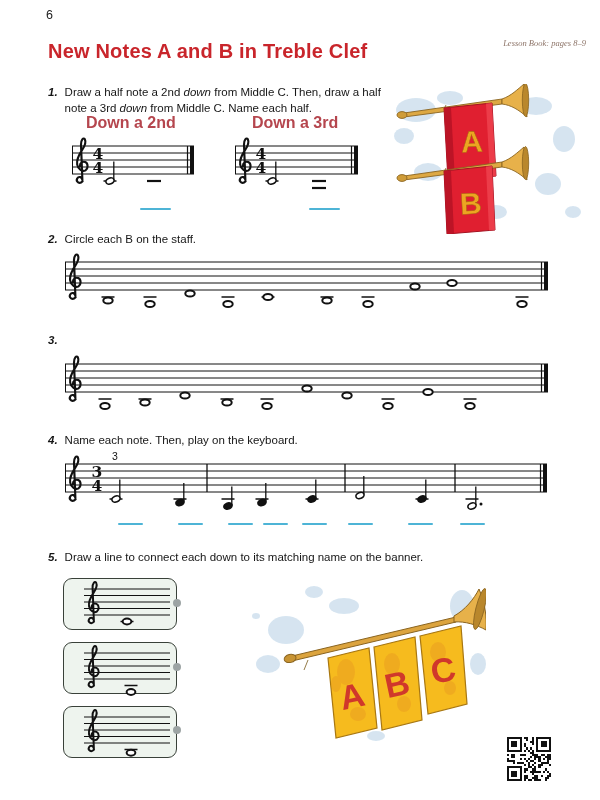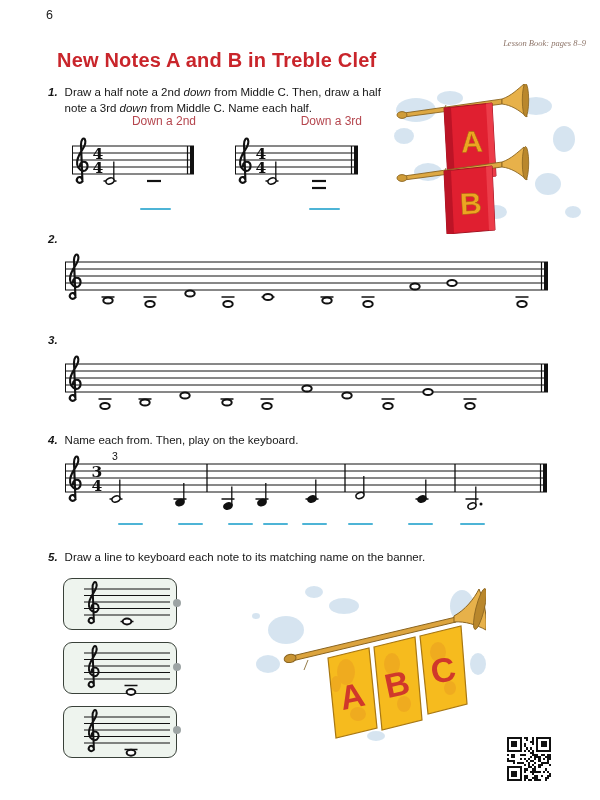--- a/index.html
+++ b/index.html
@@ -3,27 +3,27 @@
 <meta charset="utf-8">
 <style>
   html,body{margin:0;padding:0;}
   body{
     width:600px;height:800px;background:#ffffff;position:relative;overflow:hidden;
     font-family:"Liberation Sans",sans-serif;color:#151515;
   }
   .abs{position:absolute;}
   #page-number{left:46px;top:8px;font-size:12.5px;color:#222;}
   #lesson-ref{right:14px;top:38px;font-size:8.5px;font-style:italic;color:#8d7468;font-family:Liberation Serif, serif;}
-  #page-title{left:48px;top:40px;font-size:20px;font-weight:bold;color:#c9252b;margin:9px;letter-spacing:.2px;}
+  #page-title{left:48px;top:40px;font-size:20px;font-weight:bold;color:#c9252b;margin:0;letter-spacing:.2px;}
   .ex{left:48px;font-size:11.5px;line-height:1.4;color:#161616;display:flex;}
   .ex-num{font-weight:bold;font-style:italic;margin-right:7px;}
   .ex-text i{font-style:italic;}
   #ex1{width:375px;}
   #ex1 .ex-text{width:330px;}
-  .snippet-label{position:absolute;width:110px;text-align:right;font-size:12px;font-weight:normal;color:#b5464e;}
+  .snippet-label{position:absolute;width:110px;text-align:left;font-size:16px;font-weight:bold;color:#b5464e;}
   .staff-svg{position:absolute;}
   .blank{position:absolute;height:2.4px;background:#4db4d6;border-radius:1px;}
   .note-box{position:absolute;left:63px;width:114px;height:52px;background:#eef4ee;
     border:1.8px solid #394139;border-radius:9px;box-sizing:border-box;}
   .box-dot{position:absolute;left:173px;width:8px;height:8px;border-radius:50%;background:#9da4a4;}
   #finger-3{left:112px;top:450px;font-size:10.5px;color:#111;}
   svg text.banner-letter{font-family:"Liberation Sans",sans-serif;font-weight:bold;}
 </style>
 </head>
 <body>
@@ -76,35 +76,36 @@
     <g>
       <polygon points="56,87 104,82 107,146 59,150" fill="#e01f30" stroke="#a31322" stroke-width="1"></polygon>
       <polygon points="56,87 63,86.5 66,149.5 59,150" fill="#bc1426"></polygon>
       <polygon points="98,82.5 104,82 107,146 101,146.5" fill="#ef4450" opacity="0.8"></polygon>
       <text class="banner-letter" x="83" y="130" text-anchor="middle" font-size="30" fill="#eca521" stroke="#a86a10" stroke-width="0.5" transform="rotate(-3 83 122)">B</text>
     </g>
   </svg>
 
   <div class="abs ex" style="top:231px">
     <span class="ex-num">2.</span>
+    <span class="ex-text">Circle each B on the staff.</span>
   </div>
 
   <div class="abs ex" style="top:332px">
     <span class="ex-num">3.</span>
   </div>
 
   <div class="abs ex" style="top:432px">
     <span class="ex-num">4.</span>
-    <span class="ex-text">Name each from. Then, play on the keyboard.</span>
+    <span class="ex-text">Name each note. Then, play on the keyboard.</span>
   </div>
   <div class="abs" id="finger-3">3</div>
 
   <div class="abs ex" style="top:549px">
     <span class="ex-num">5.</span>
-    <span class="ex-text">Draw a line to keyboard each note to its matching name on the banner.</span>
+    <span class="ex-text">Draw a line to connect each down to its matching name on the banner.</span>
   </div>
 
   <div class="note-box" style="top:578px"></div>
   <div class="note-box" style="top:642px"></div>
   <div class="note-box" style="top:706px"></div>
   <span class="box-dot" style="top:599px"></span>
   <span class="box-dot" style="top:663px"></span>
   <span class="box-dot" style="top:726px"></span>
 
   <svg class="abs" style="left:246px;top:572px" width="240" height="172" viewBox="0 0 240 172">

